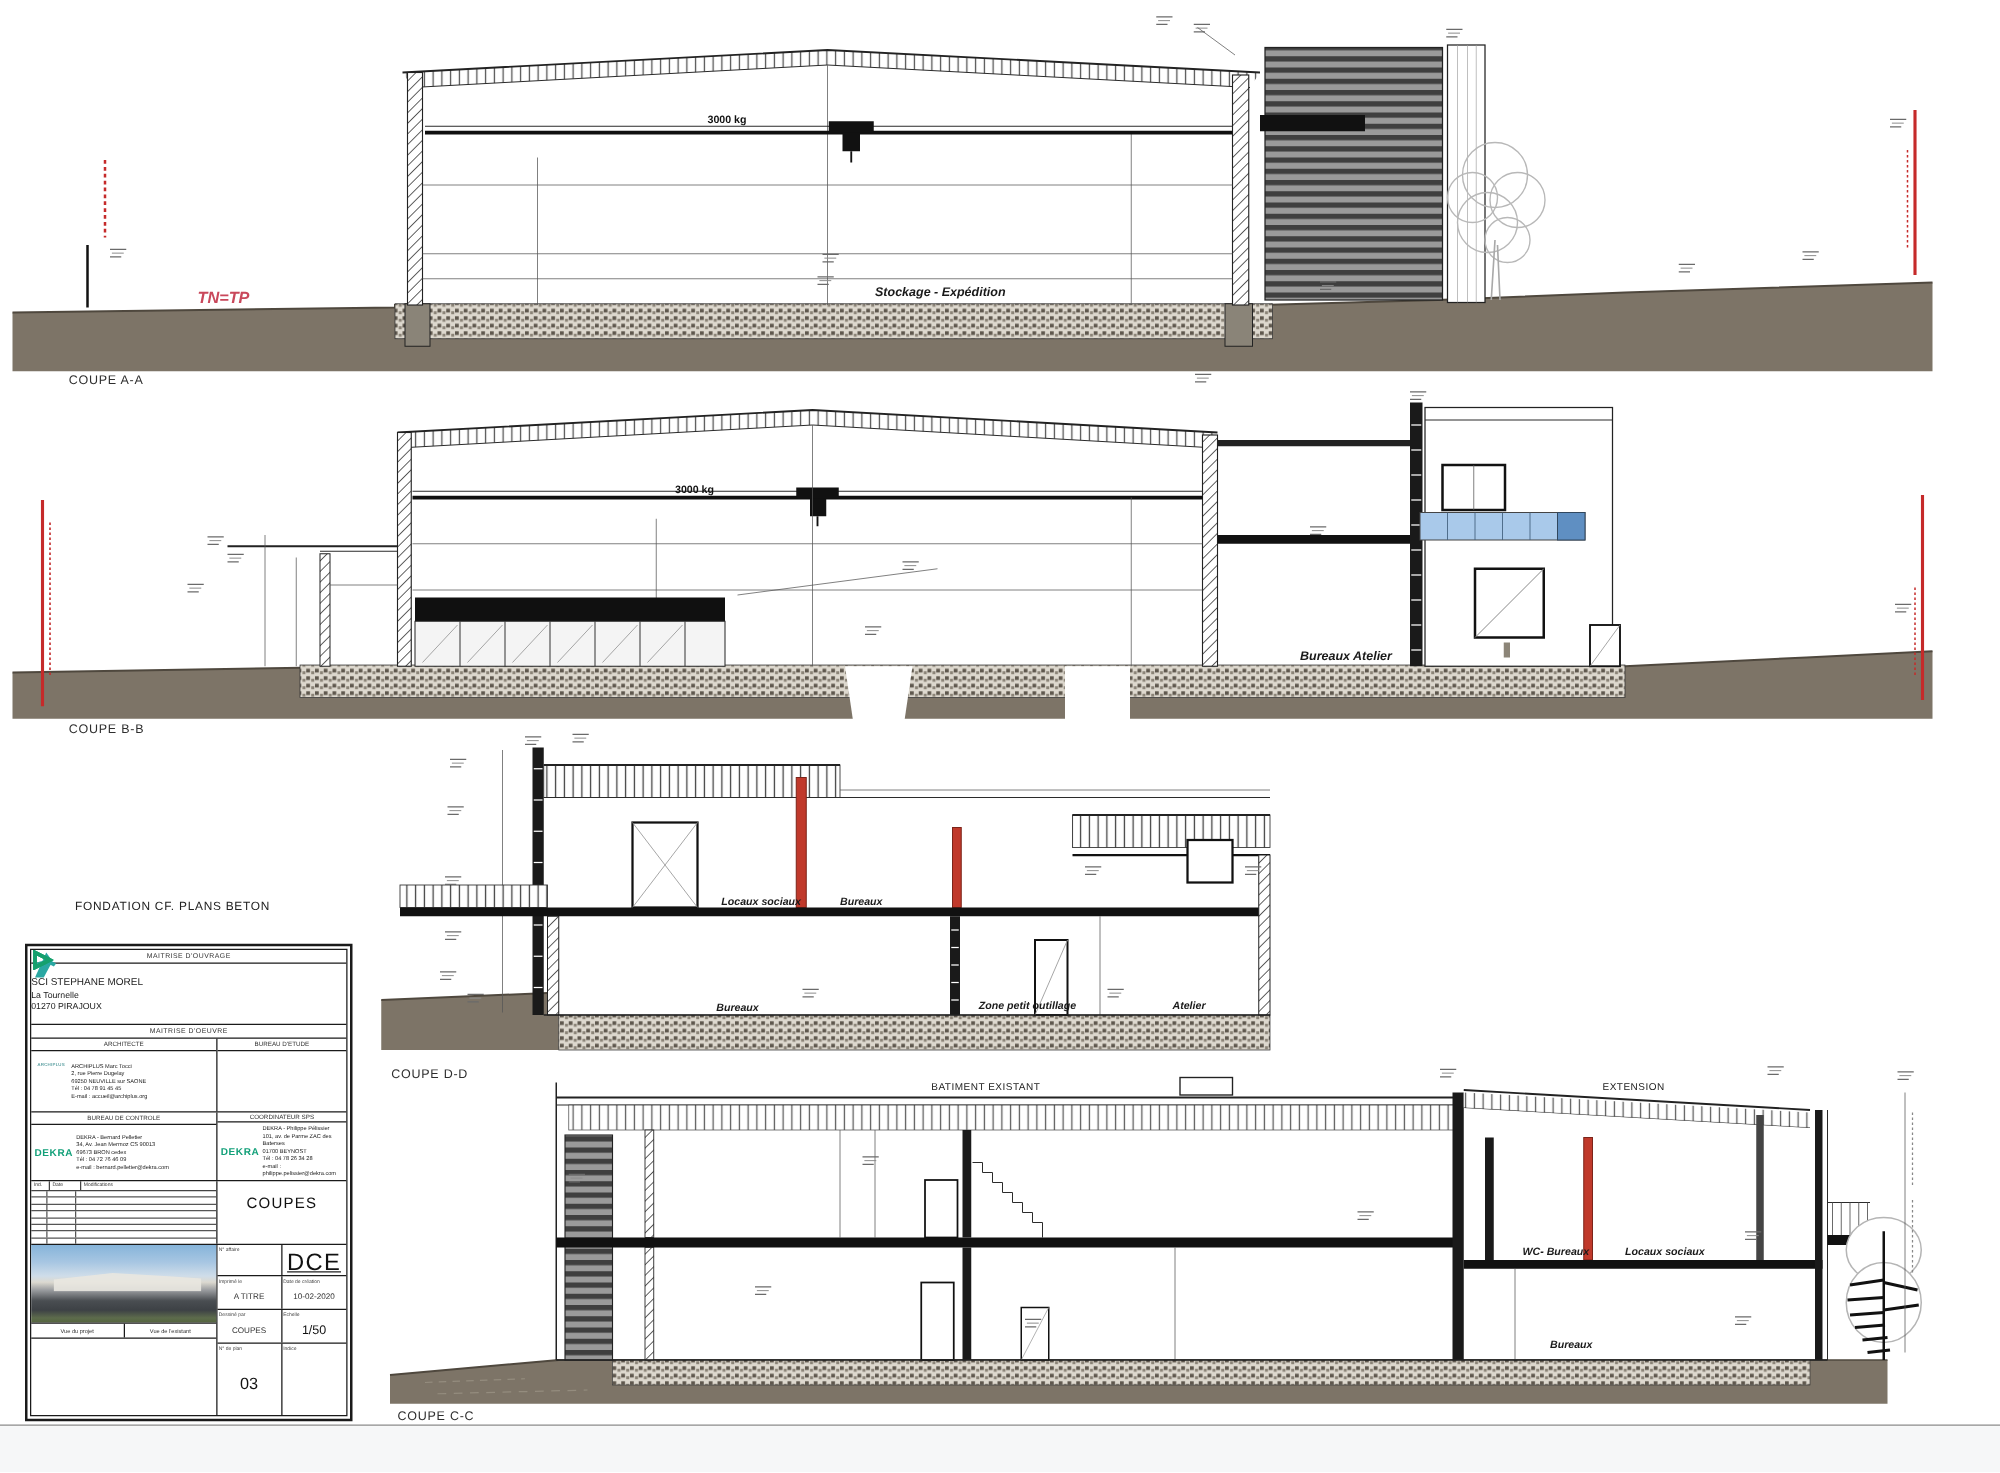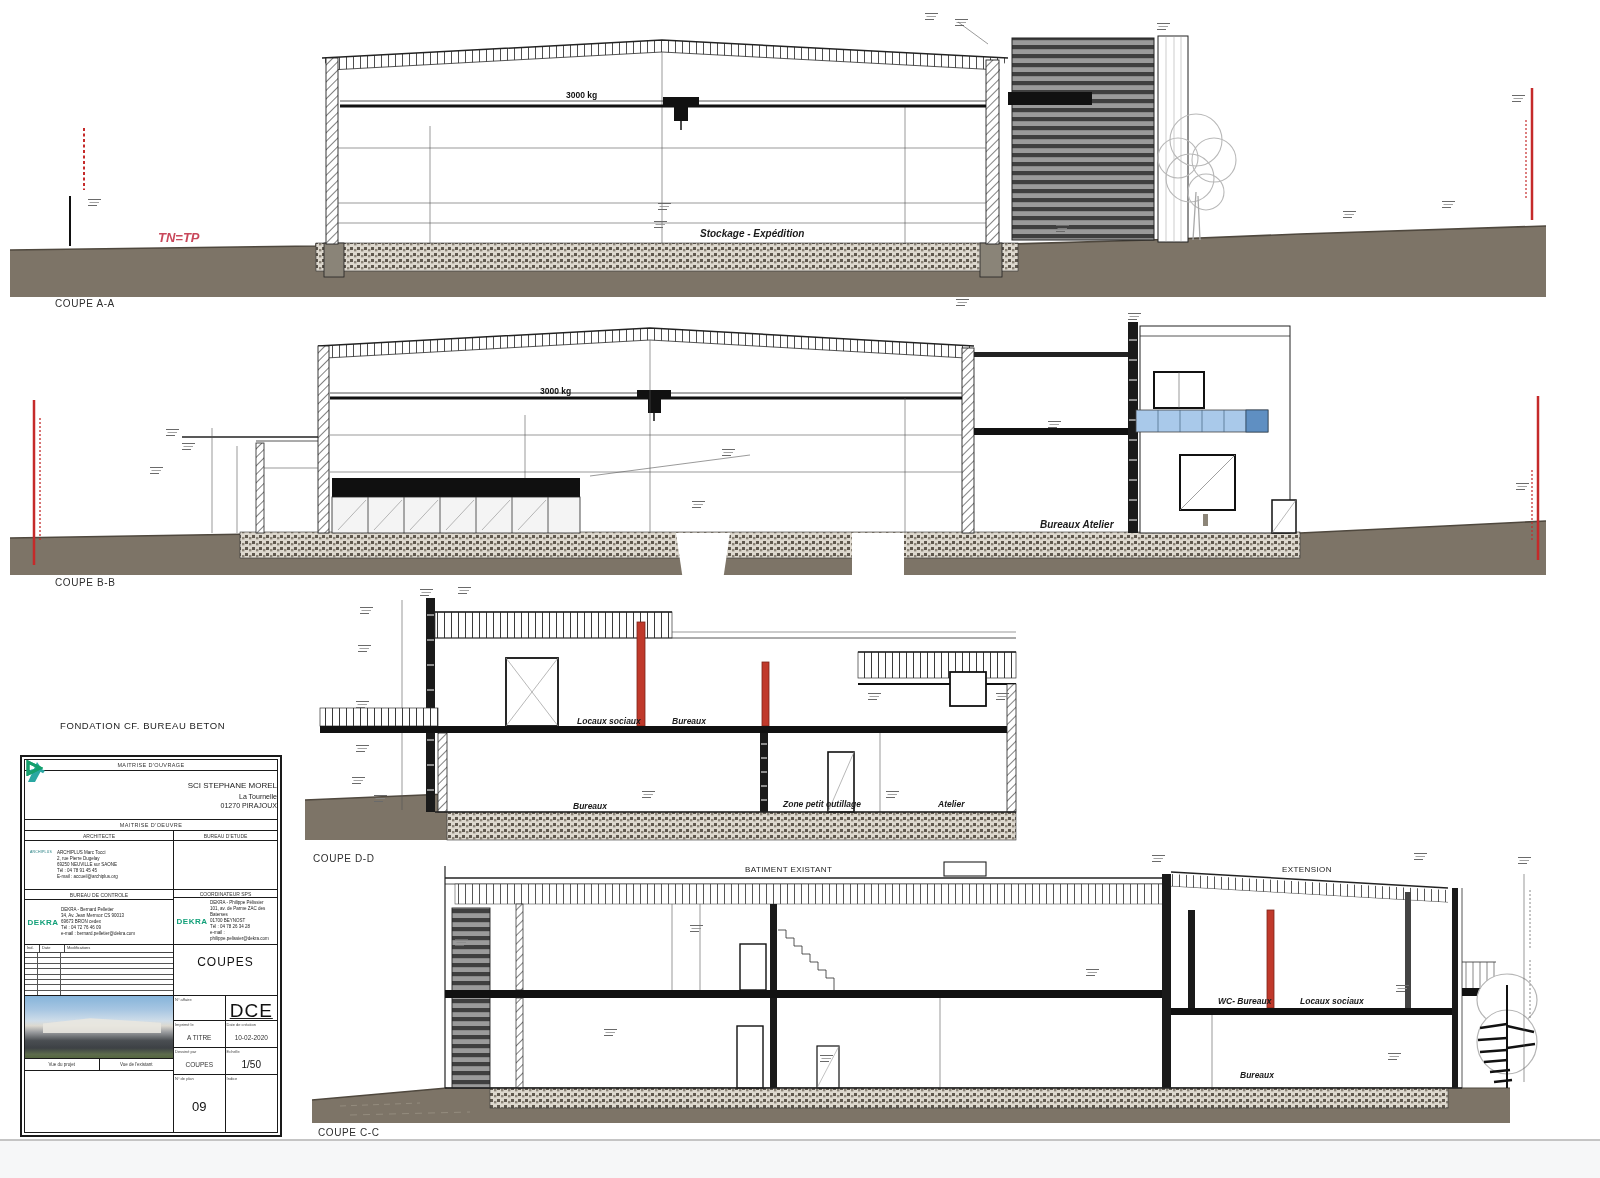--- a/index.html
+++ b/index.html
@@ -22,21 +22,21 @@
   .zone{font-size:8px;letter-spacing:.4px;fill:#222}
   .tn{font-style:italic;font-weight:bold;font-size:13px;fill:#c9485b}
 
   
   .fondation{position:absolute;left:60px;top:720px;font-size:9.5px;letter-spacing:.6px;color:#222;}
   .tb{position:absolute;left:20px;top:755px;width:262px;height:382px;border:2px solid #1a1a1a;
       box-sizing:border-box;background:#fff;font-size:5px;color:#222;}
   .tb-in{position:absolute;inset:2px;border:1px solid #1a1a1a;display:flex;flex-direction:column;}
   .band{height:10px;border-bottom:1px solid #1a1a1a;display:flex;align-items:center;justify-content:center;
         font-size:5.5px;letter-spacing:.4px;color:#333;}
-  .cellC{display:flex;flex-direction:column;align-items:flex-end;justify-content:center;border-bottom:1px solid #1a1a1a;}
+  .cellC{display:flex;flex-direction:column;align-items:flex-start;justify-content:center;border-bottom:1px solid #1a1a1a;}
   .owner{height:48px;}
   .owner .nm{font-size:8px;margin-bottom:2px;}
   .owner .ad{font-size:7px;line-height:9px;}
   .cols{display:flex;border-bottom:1px solid #1a1a1a;}
   .col{display:flex;flex-direction:column;}
   .colL{width:148px;border-right:1px solid #1a1a1a;}
   .colR{flex:1;}
   .chead{height:9px;border-bottom:1px solid #1a1a1a;display:flex;align-items:center;justify-content:center;
          font-size:5px;color:#333;}
   .cbody{flex:1;display:flex;align-items:center;padding:2px 3px;gap:3px;}
@@ -419,21 +419,21 @@
     <text class="roomsm" x="1218" y="1004">WC- Bureaux</text>
     <text class="roomsm" x="1300" y="1004">Locaux sociaux</text>
     <text class="roomsm" x="1240" y="1078">Bureaux</text>
     <text class="seclbl" x="318" y="1136">COUPE C-C</text>
   </g>
 
   <line x1="0" y1="1140" x2="1600" y2="1140" stroke="#8a8a8a" stroke-width="1"></line>
   <rect x="0" y="1141" width="1600" height="37" fill="#f6f7f8"></rect>
 </svg>
 
-<div class="fondation">FONDATION CF. BUREAU BETON</div>
+<div class="fondation">FONDATION CF. PLANS BETON</div>
 
 <div class="tb">
  <div class="tb-in">
   <div class="band">MAITRISE D'OUVRAGE</div>
   <div class="cellC owner">
     <div class="nm">SCI STEPHANE MOREL</div>
     <div class="ad">La Tournelle</div>
     <div class="ad">01270 PIRAJOUX</div>
   </div>
   <div class="band">MAITRISE D'OEUVRE</div>
@@ -579,21 +579,21 @@
           <span class="v7">COUPES</span>
         </div>
         <div class="mcell">
           <span class="mlab">Echelle</span>
           <span class="v10">1/50</span>
         </div>
       </div>
       <div class="mrow m4">
         <div class="mcell">
           <span class="mlab">N° de plan</span>
-          <span class="v13">09</span>
+          <span class="v13">03</span>
         </div>
         <div class="mcell">
           <span class="mlab">Indice</span>
           <span class="v7"></span>
         </div>
       </div>
     </div>
   </div>
  </div>
 </div>

